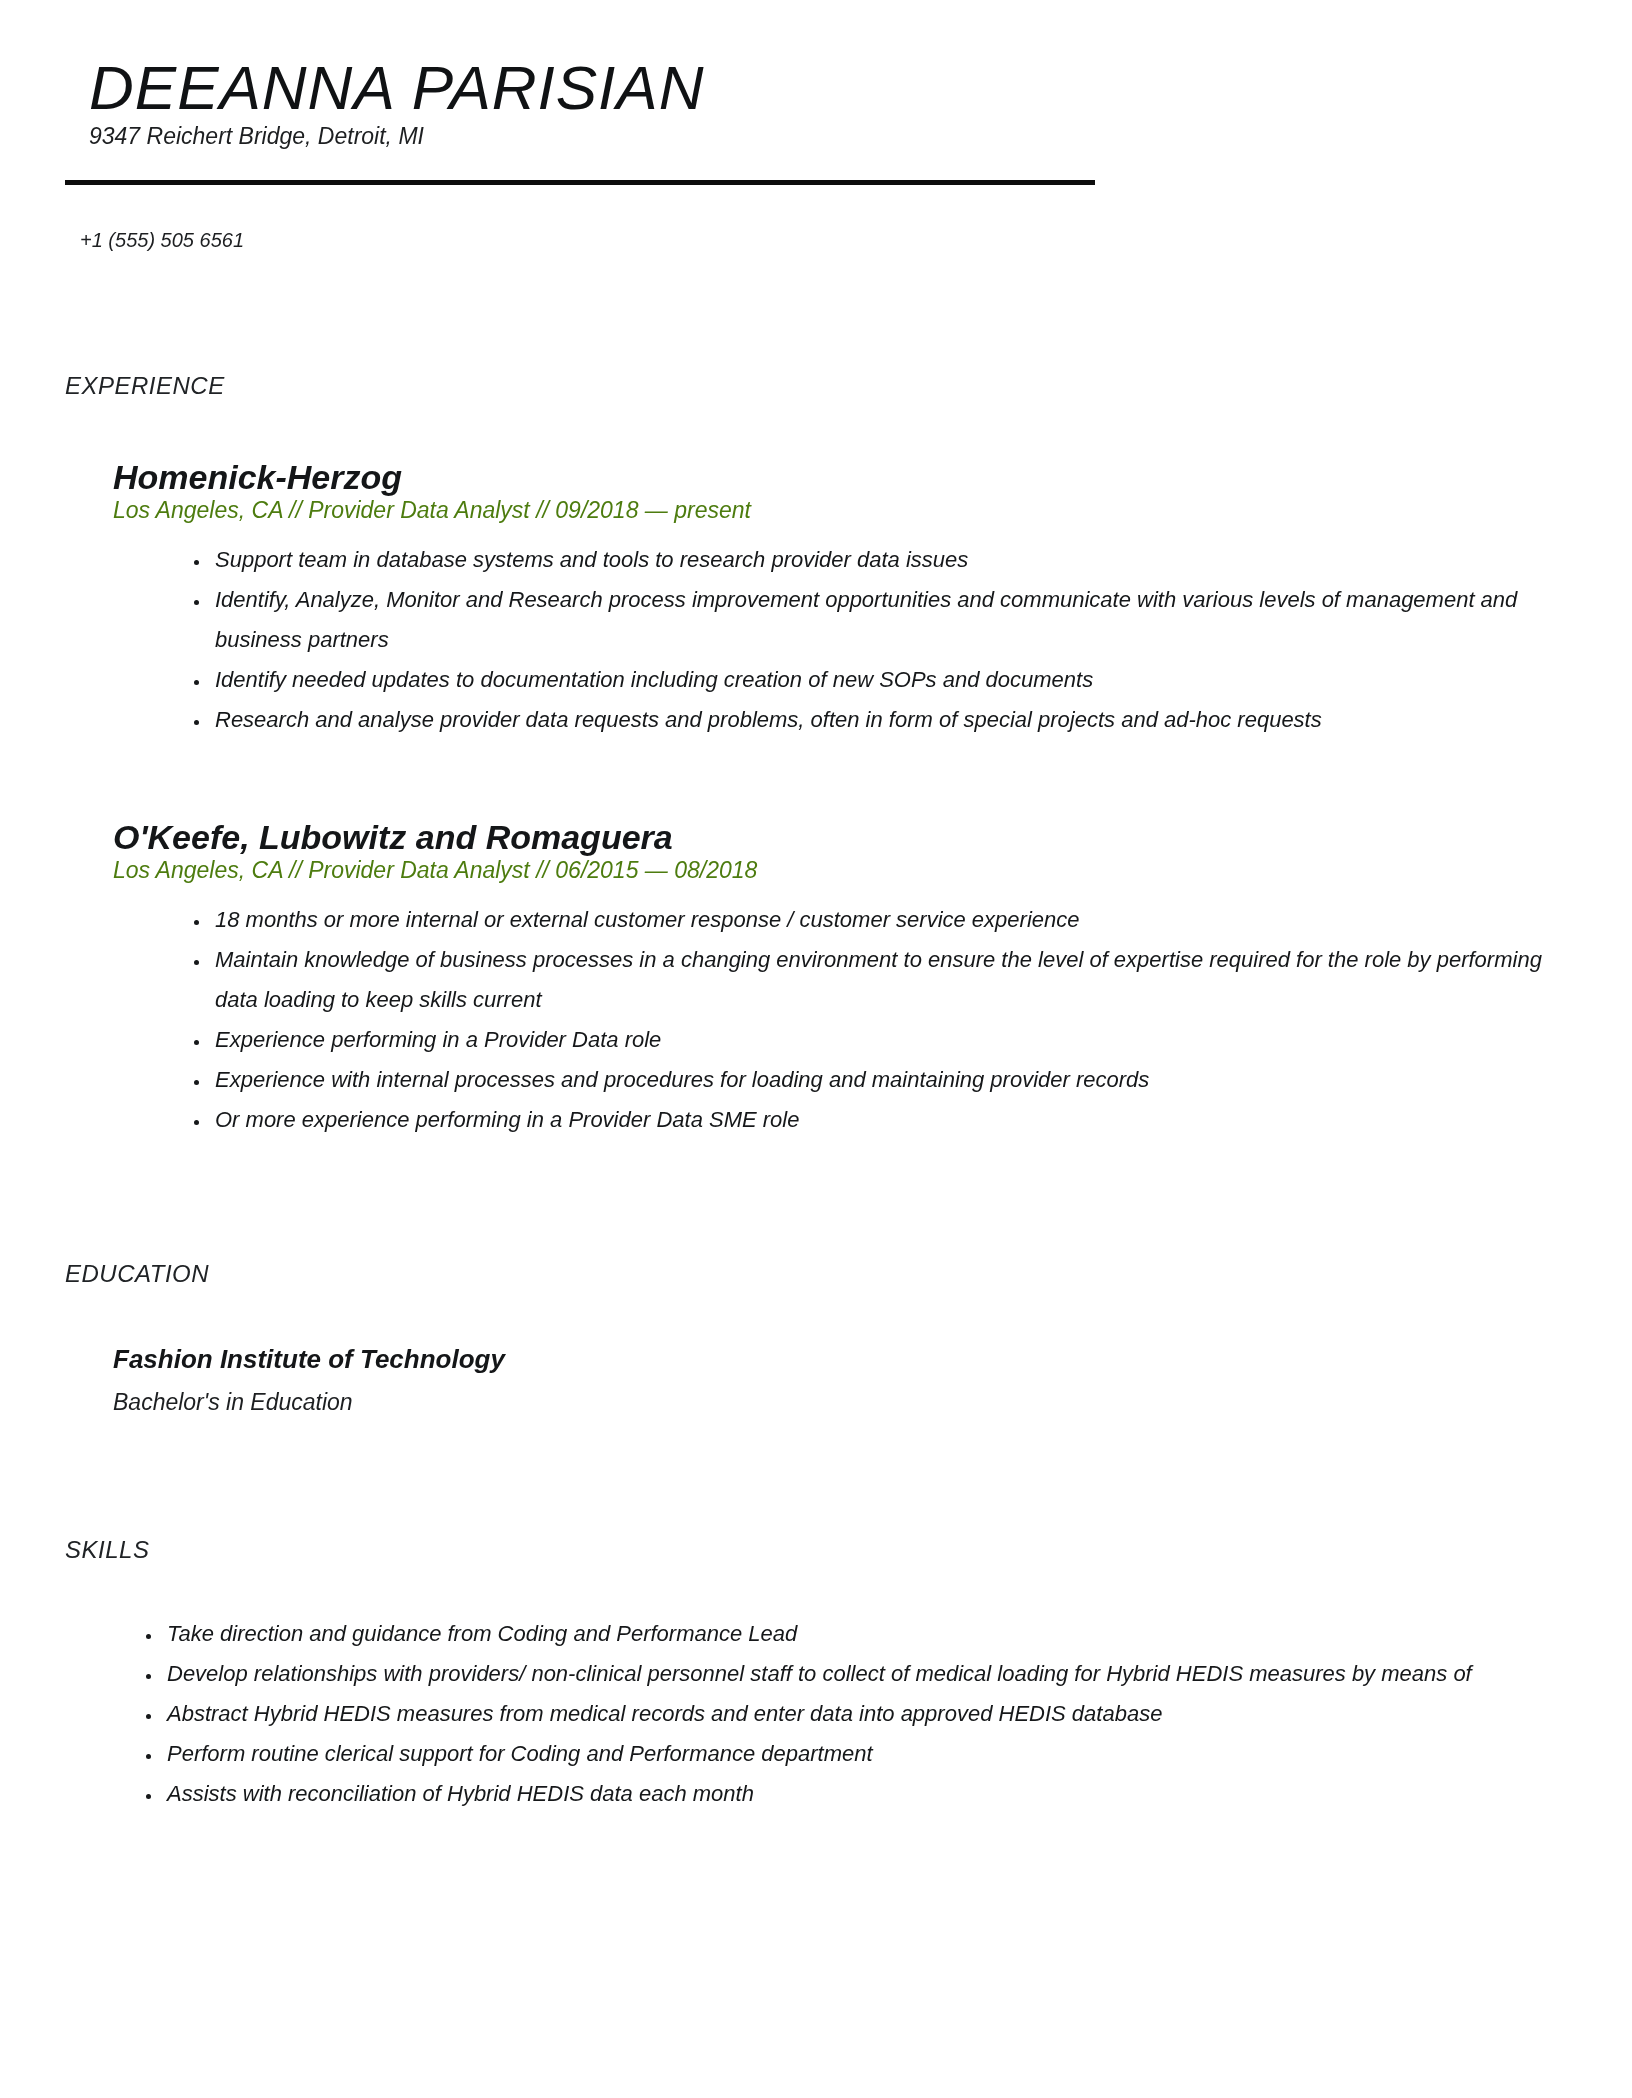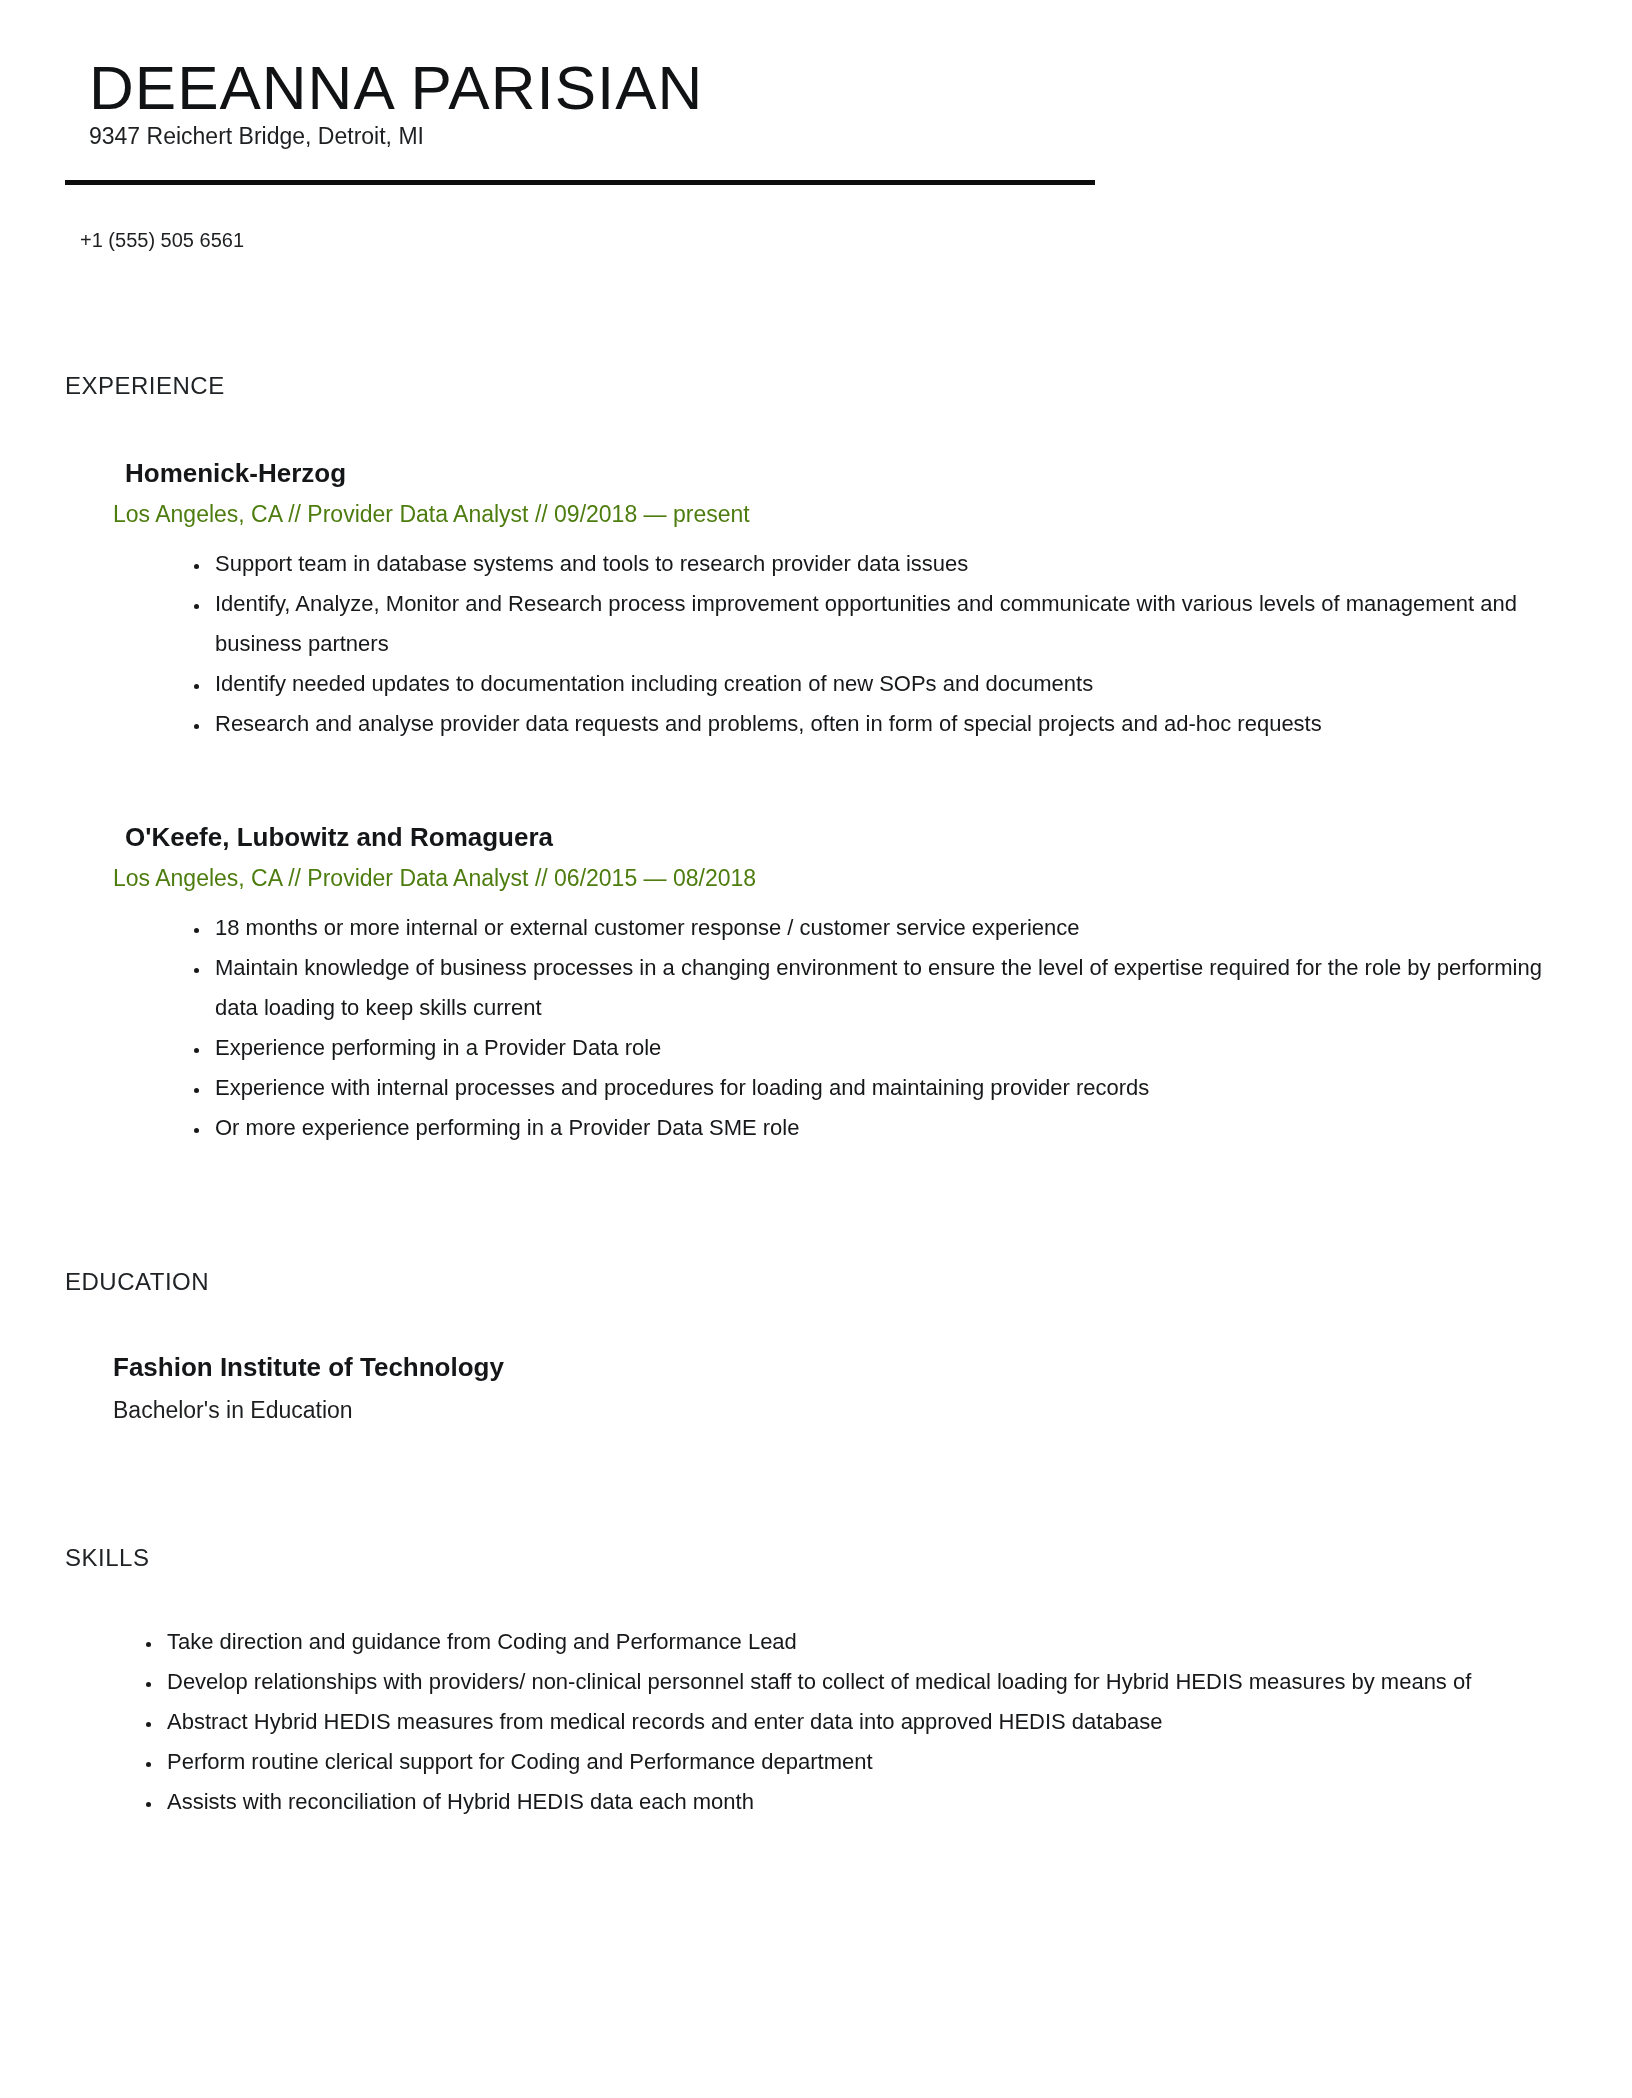--- a/index.html
+++ b/index.html
@@ -12,20 +12,21 @@
     width: 1632px;
     min-height: 2098px;
     font-family: "Liberation Sans", sans-serif;
     color: #16181a;
     -webkit-font-smoothing: antialiased;
   }
   .page {
     width: 1632px;
     min-height: 2098px;
     padding: 52px 80px 60px 65px;
+    font-style: italic;
   }
 
   
   .header { padding-left: 24px; }
   .name {
     margin: 0;
     font-size: 62px;
     font-weight: 400;
     letter-spacing: 1px;
     color: #101214;
@@ -64,22 +65,22 @@
     font-size: 24px;
     font-weight: 400;
     letter-spacing: 0.5px;
     color: #202326;
   }
 
   
   .job { padding-left: 48px; margin-top: 58px; }
   .job + .job { margin-top: 78px; }
   .company {
-    margin: 12px;
-    font-size: 26px;
+    margin: 0;
+    font-size: 34px;
     font-weight: 700;
     color: #141618;
   }
   .job-meta {
     margin-top: 0;
     font-size: 23px;
     color: #4d7c0f;
   }
   ul.bullets {
     margin: 16px 0 0 0;

